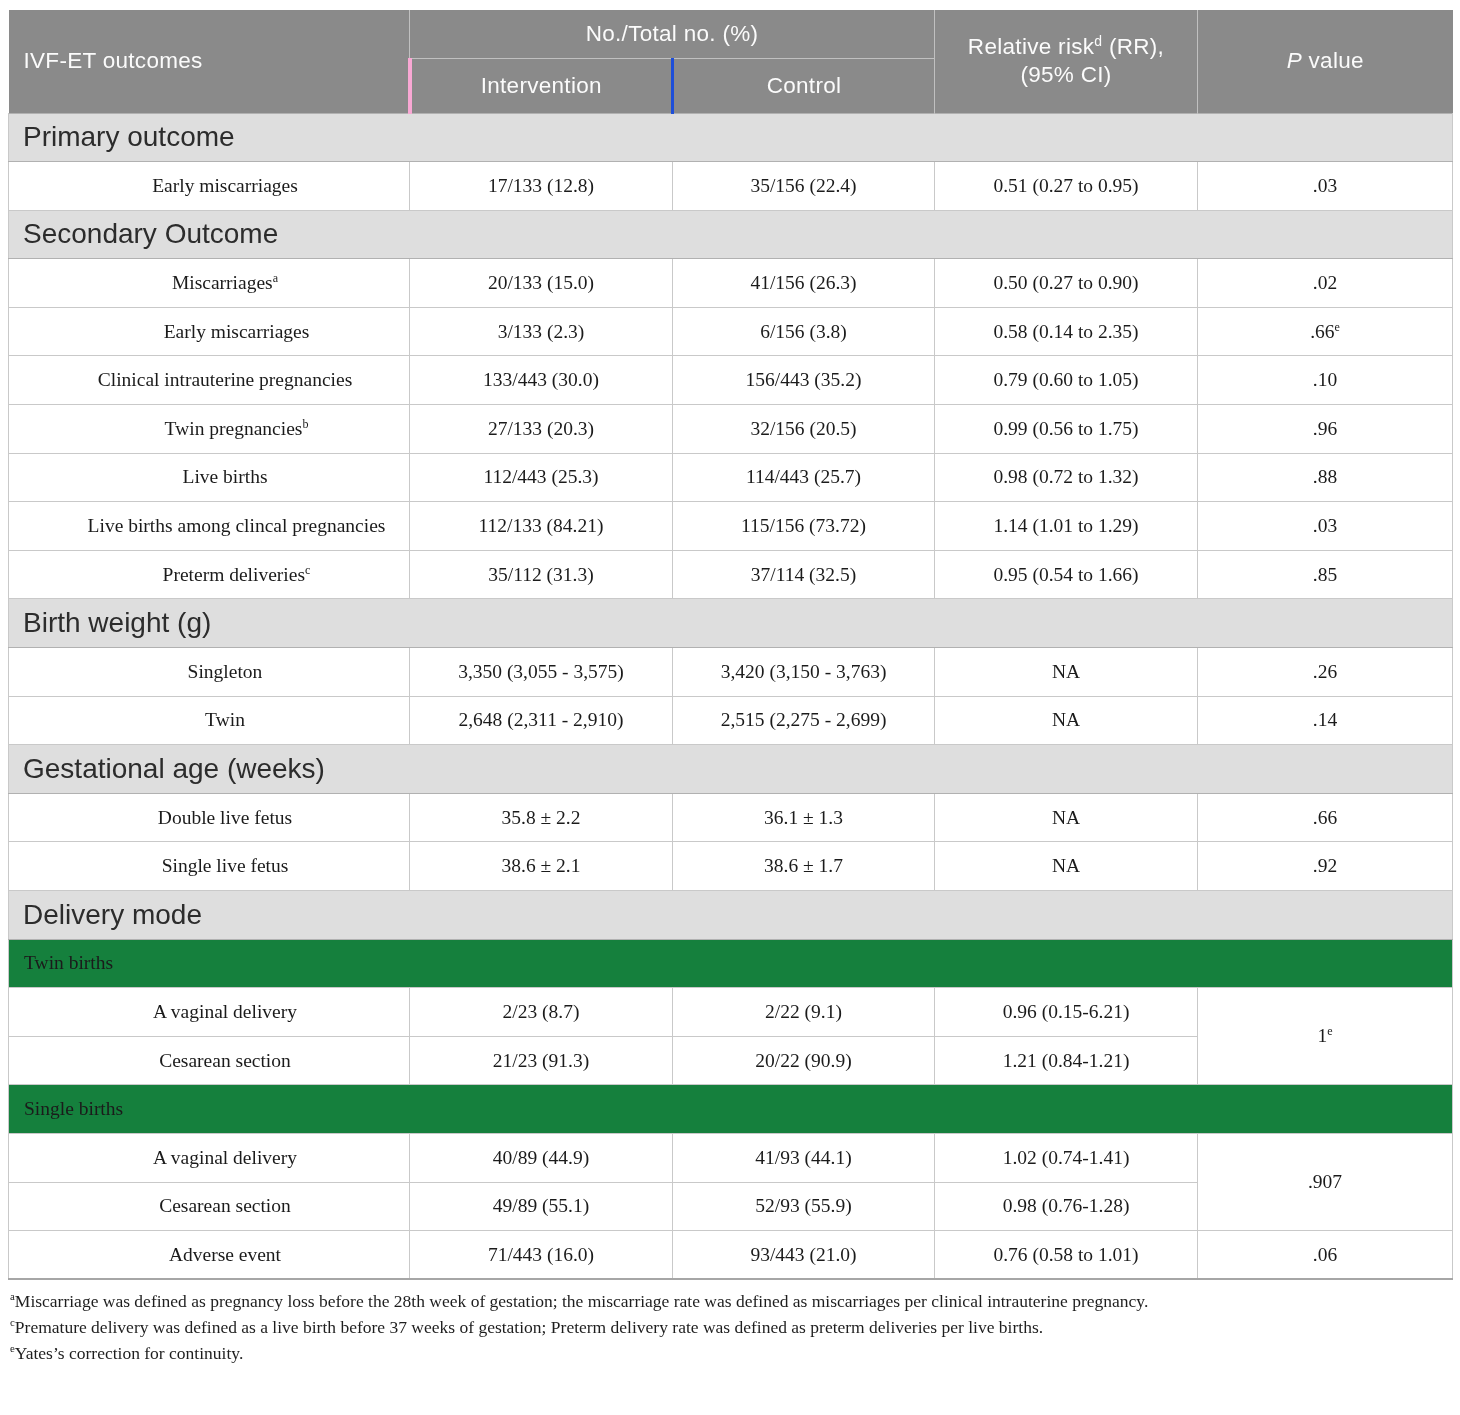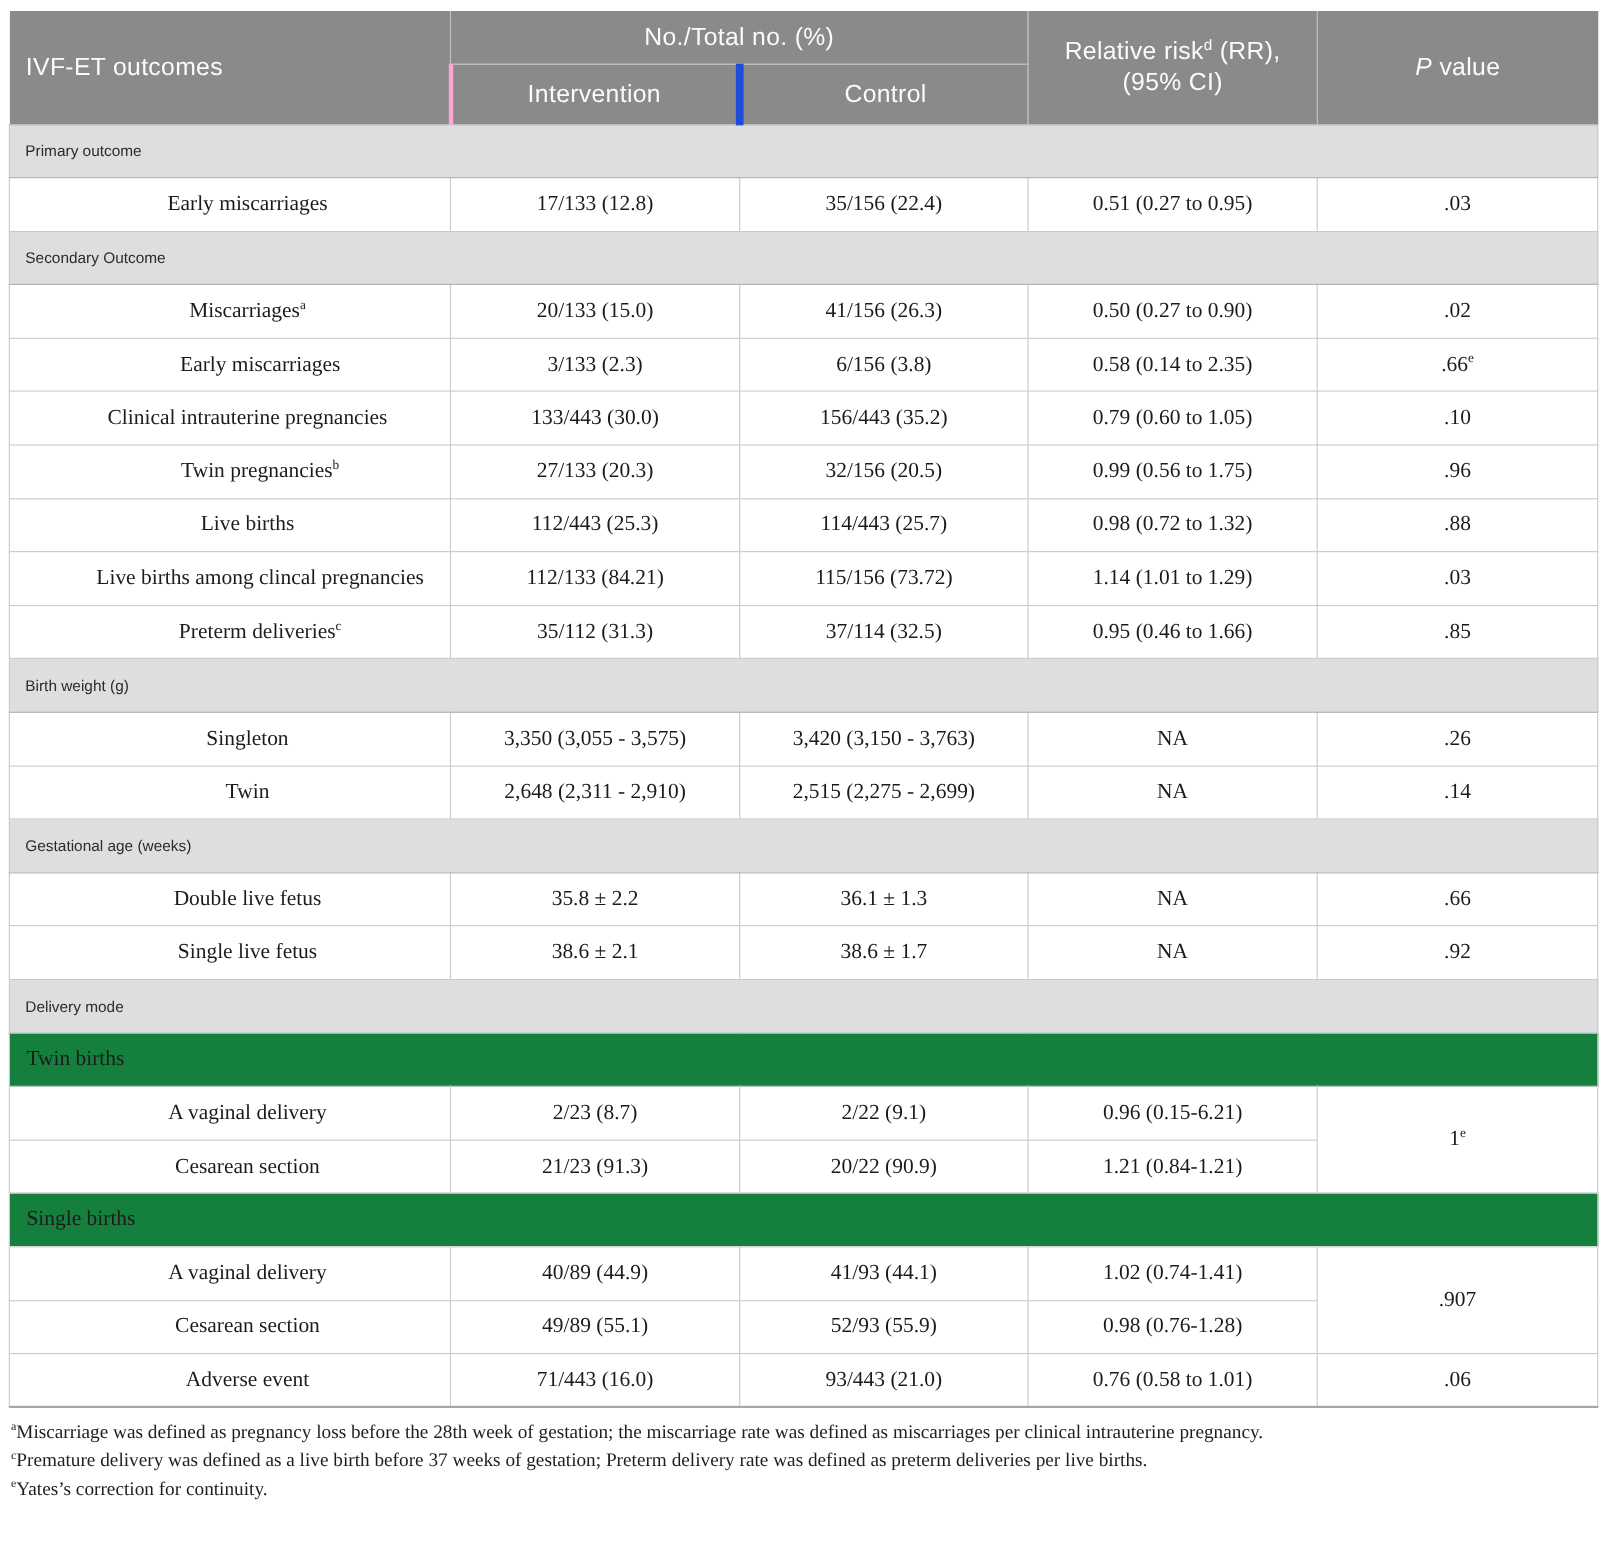--- a/index.html
+++ b/index.html
@@ -40,35 +40,35 @@
     letter-spacing:.3px;
     text-align:center;
     vertical-align:middle;
     padding:0;
   }
   thead tr.h1{height:48px;}
   thead tr.h2{height:55px;}
   th.h-outcomes{text-align:left;padding-left:15px;}
   th.h-nototal{border-bottom:1px solid #c0c0c0;border-left:1px solid #c0c0c0;}
   th.h-intervention{border-left:4px solid #f9a8d4;}
-  th.h-control{border-left:7px solid #1d4ed8;text-align:center;}
+  th.h-control{border-left:3px solid #1d4ed8;text-align:center;}
   th.h-rr{border-left:1px solid #c0c0c0;line-height:1.25;}
   th.h-p{border-left:1px solid #c0c0c0;}
   th.h-p i{font-style:italic;}
 
   tbody td{
     border:1px solid var(--grid);
     height:48.6px;
     vertical-align:middle;
     padding:0;
   }
   tr.section td{
     background:var(--section-bg);
     font-family:"Liberation Sans", sans-serif;
-    font-size:14px;
+    font-size:28px;
     color:#2c2c2c;
     text-align:left;
     padding-left:14px;
     border-top:1px solid var(--grid-dark);
     border-bottom:1px solid var(--grid-dark);
   }
   tr.subheader td{
     background:#15803d;
     font-size:19.5px;
     text-align:left;
@@ -169,21 +169,21 @@
           <td class="outcome ind2">Live births among clincal pregnancies</td>
           <td>112/133 (84.21)</td>
           <td>115/156 (73.72)</td>
           <td>1.14 (1.01 to 1.29)</td>
           <td>.03</td>
         </tr>
         <tr class="data">
           <td class="outcome ind2">Preterm deliveries<sup>c</sup></td>
           <td>35/112 (31.3)</td>
           <td>37/114 (32.5)</td>
-          <td>0.95 (0.46 to 1.66)</td>
+          <td>0.95 (0.54 to 1.66)</td>
           <td>.85</td>
         </tr>
         <tr class="section">
           <td colspan="5">Birth weight (g)</td>
         </tr>
         <tr class="data">
           <td class="outcome ind1">Singleton</td>
           <td>3,350 (3,055 - 3,575)</td>
           <td>3,420 (3,150 - 3,763)</td>
           <td>NA</td>

